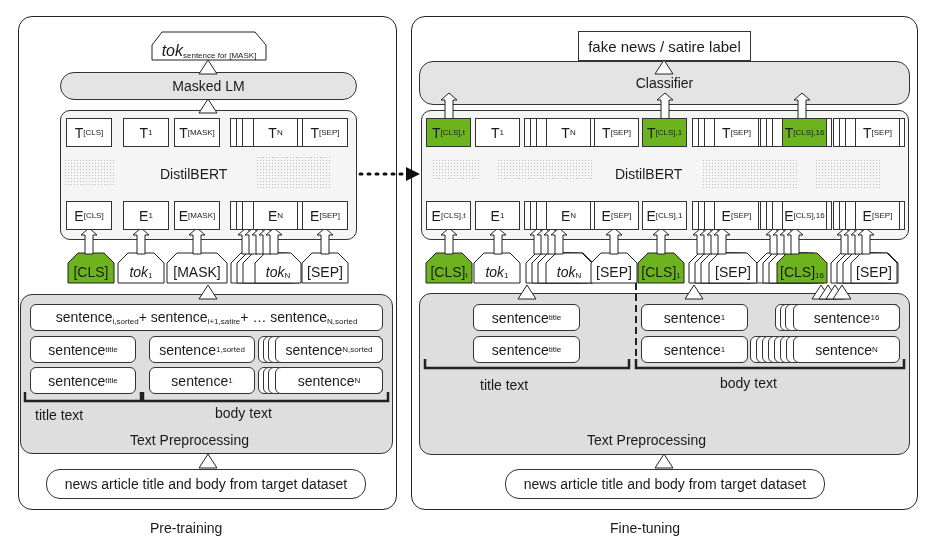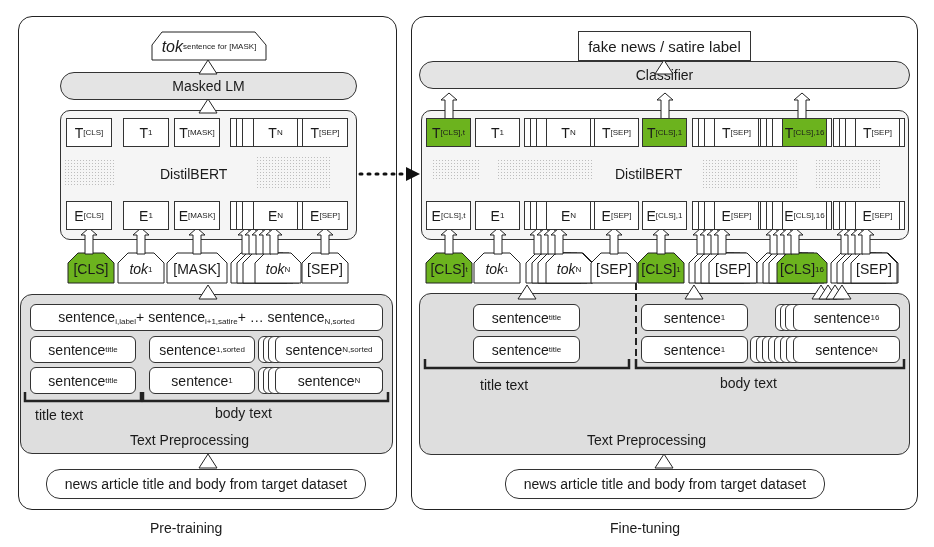--- a/index.html
+++ b/index.html
@@ -10,21 +10,21 @@
   .pill { border:1px solid #333; border-radius:14px; background:#e4e4e4;
           display:flex; align-items:center; justify-content:center; font-size:14px; }
   .bert { border:1px solid #333; border-radius:10px; background:#f5f5f5; }
   .dots { background-image:radial-gradient(#bdbdbd 0.6px, transparent 0.8px);
           background-size:3px 3px; }
   .box { border:1px solid #333; background:#fff; display:flex; align-items:center;
          justify-content:center; font-size:14px; white-space:nowrap; }
   .green { background:#6cb31e; }
   .stack { border:1px solid #333; background:#fff; }
   .sub { font-size:8px; vertical-align:-2px; }
-  .tok { font-size:14px; display:flex; align-items:center; justify-content:center;
+  .tok { font-size:14px; display:flex; align-items:flex-end; justify-content:center;
          white-space:nowrap; }
   .gray { border:1px solid #333; border-radius:12px; background:#dedede; }
   .sent { border:1px solid #333; border-radius:6px; background:#fff; display:flex;
           align-items:center; justify-content:center; font-size:14px; white-space:nowrap; }
   .lbl { font-size:14px; text-align:left; white-space:nowrap; }
   svg.ov { position:absolute; left:0; top:0; pointer-events:none; }
   .tri { fill:#fff; stroke:#222; stroke-width:1; }
   .bracket { fill:none; stroke:#222; stroke-width:2.5; }
 </style>
 </head>
@@ -49,21 +49,21 @@
   <div class="abs dots" style="left:195px;top:45px;width:75px;height:32px;"></div>
 </div>
 <div class="abs lbl" style="left:160px;top:166px;width:100px;font-size:14px;">DistilBERT</div>
 
 <div id="pt-t"></div>
 <div id="pt-e"></div>
 <div id="pt-tok"></div>
 
 <div class="abs gray" style="left:20px;top:294px;width:373px;height:160px;"></div>
 <div class="abs sent" style="left:30px;top:304px;width:353px;height:27px;">
-  <span><span>sentence</span><span class="sub">i,label</span></span>
+  <span><span>sentence</span><span class="sub">i,sorted</span></span>
     <span><span> + sentence</span><span class="sub">i+1,satire</span></span>
     <span><span> + … sentence</span><span class="sub">N,sorted</span></span>
 </div>
 
 <div class="abs sent" style="left:30px;top:336px;width:106px;height:27px;">
     <span>sentence</span>
     <span class="sub">title</span>
   </div>
 <div class="abs sent" style="left:149px;top:336px;width:106px;height:27px;">
     <span>sentence</span>
@@ -105,21 +105,21 @@
   <span>news article title and body from target dataset</span>
 </div>
 <div class="abs lbl" style="left:150px;top:520px;width:110px;">Pre-training</div>
 
 <div class="abs panel" style="left:411px;top:16px;width:507px;height:494px;"></div>
 
 <div class="abs box" style="left:578px;top:31px;width:173px;height:30px;font-size:15px;">
   <span>fake news / satire label</span>
 </div>
 
-<div class="abs pill" style="left:419px;top:61px;width:491px;height:28px;">
+<div class="abs pill" style="left:419px;top:61px;width:491px;height:44px;">
   <span>Classifier</span>
 </div>
 
 <div class="abs bert" style="left:421px;top:110px;width:488px;height:130px;">
   <div class="abs dots" style="left:10px;top:48px;width:48px;height:20px;"></div>
   <div class="abs dots" style="left:75px;top:48px;width:95px;height:20px;"></div>
   <div class="abs dots" style="left:280px;top:48px;width:95px;height:30px;"></div>
   <div class="abs dots" style="left:393px;top:48px;width:65px;height:30px;"></div>
 </div>
 <div class="abs lbl" style="left:615px;top:166px;width:100px;">DistilBERT</div>

